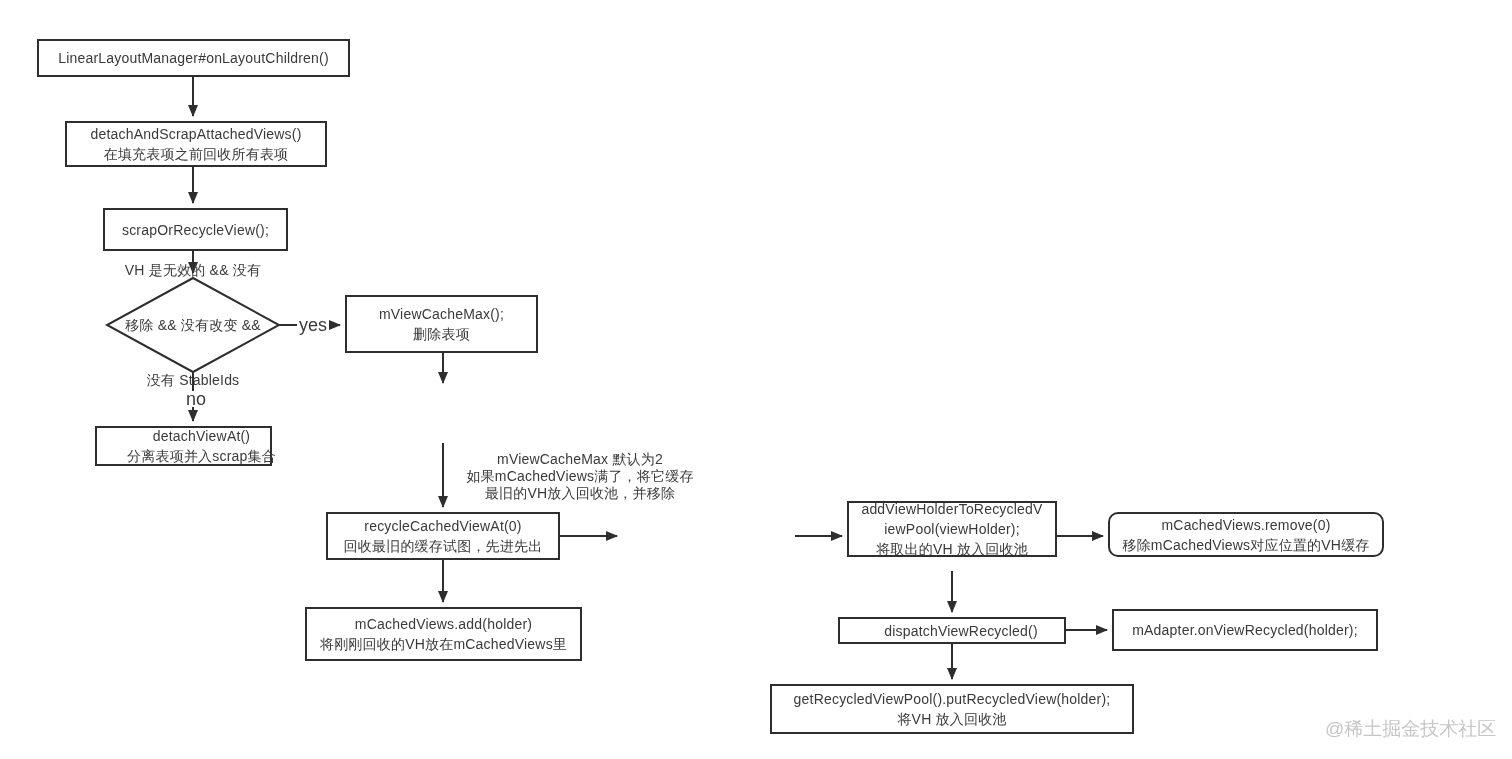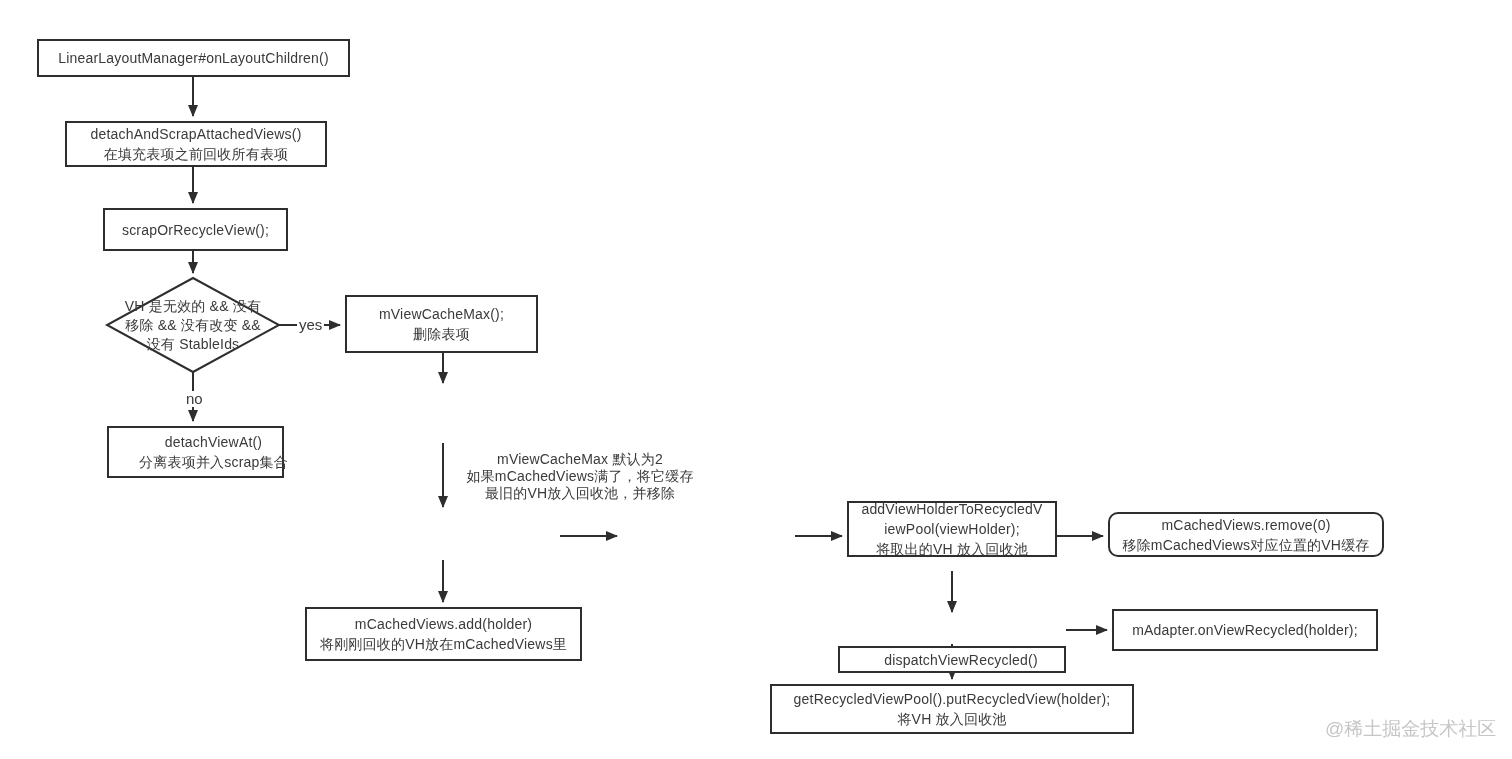--- a/index.html
+++ b/index.html
@@ -32,21 +32,21 @@
   }
   .node .ln{white-space:nowrap;}
   .decision-text{
     position:absolute;
     display:flex;flex-direction:column;justify-content:center;align-items:center;
     font-size:14px;line-height:19px;letter-spacing:.2px;text-align:center;
     z-index:2;background:transparent;
   }
   .edge-label{
     position:absolute;
-    font-size:15px;line-height:16px;
+    font-size:18px;line-height:16px;
     background:#ffffff;
     padding:0 2px;
     z-index:3;
   }
   .annotation{
     position:absolute;
     font-size:14px;line-height:17px;letter-spacing:.2px;
     text-align:center;
     z-index:2;
   }
@@ -91,65 +91,69 @@
 
   <div class="node" style="left:65px;top:121px;width:262px;height:46px;">
     <div class="ln">detachAndScrapAttachedViews()</div>
     <div class="ln">在填充表项之前回收所有表项</div>
   </div>
 
   <div class="node" style="left:103px;top:208px;width:185px;height:43px;">
     <div class="ln">scrapOrRecycleView();</div>
   </div>
 
-  <div class="decision-text" style="left:103px;top:287px;width:180px;height:76px;">
+  <div class="decision-text" style="left:103px;top:287px;width:180px;height:76px;gap:36px;">
     <div class="ln">VH 是无效的 &amp;&amp; 没有</div>
     <div class="ln">移除 &amp;&amp; 没有改变 &amp;&amp;</div>
     <div class="ln">没有 StableIds</div>
   </div>
 
   <div class="edge-label" style="left:297px;top:317px;">yes</div>
   <div class="edge-label" style="left:184px;top:391px;">no</div>
 
   <div class="node" style="left:345px;top:295px;width:193px;height:58px;">
     <div class="ln">mViewCacheMax();</div>
     <div class="ln">删除表项</div>
   </div>
 
-  <div class="node" style="left:107px;top:426px;width:177px;height:52px;padding-left:36px;">
+  <div class="node" style="left:95px;top:426px;width:177px;height:40px;padding-left:36px;">
     <div class="ln">detachViewAt()</div>
     <div class="ln">分离表项并入scrap集合</div>
   </div>
 
 
   <div class="annotation" style="left:430px;top:451px;width:300px;">
     <div class="ln">mViewCacheMax 默认为2</div>
     <div class="ln">如果mCachedViews满了，将它缓存</div>
     <div class="ln">最旧的VH放入回收池，并移除</div>
   </div>
 
+  <div class="node" style="left:326px;top:512px;width:234px;height:48px;">
+    <div class="ln">recycleCachedViewAt(0)</div>
+    <div class="ln">回收最旧的缓存试图，先进先出</div>
+  </div>
 
 
   <div class="node" style="left:847px;top:501px;width:210px;height:56px;">
     <div class="ln">addViewHolderToRecycledV</div>
     <div class="ln">iewPool(viewHolder);</div>
     <div class="ln">将取出的VH 放入回收池</div>
   </div>
 
   <div class="node" style="left:1108px;top:512px;width:276px;height:45px;border-radius:10px;">
     <div class="ln">mCachedViews.remove(0)</div>
     <div class="ln">移除mCachedViews对应位置的VH缓存</div>
   </div>
 
   <div class="node" style="left:305px;top:607px;width:277px;height:54px;">
     <div class="ln">mCachedViews.add(holder)</div>
     <div class="ln">将刚刚回收的VH放在mCachedViews里</div>
   </div>
 
-  <div class="node" style="left:838px;top:646px;width:228px;height:27px;padding-left:18px;">
+  <div class="node" style="left:838px;top:617px;width:228px;height:27px;padding-left:18px;">
     <div class="ln">dispatchViewRecycled()</div>
   </div>
 
   <div class="node" style="left:1112px;top:609px;width:266px;height:42px;">
     <div class="ln">mAdapter.onViewRecycled(holder);</div>
   </div>
 
   <div class="node" style="left:770px;top:684px;width:364px;height:50px;">
     <div class="ln">getRecycledViewPool().putRecycledView(holder);</div>
     <div class="ln">将VH 放入回收池</div>

